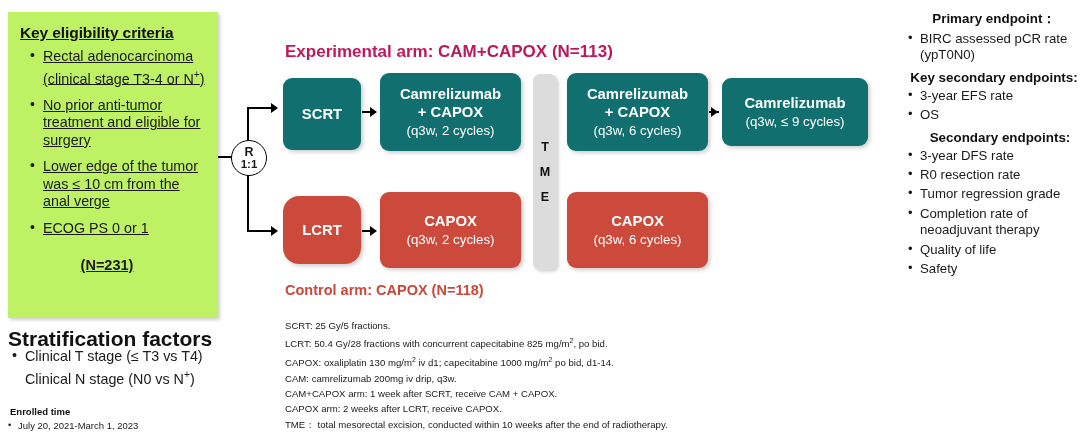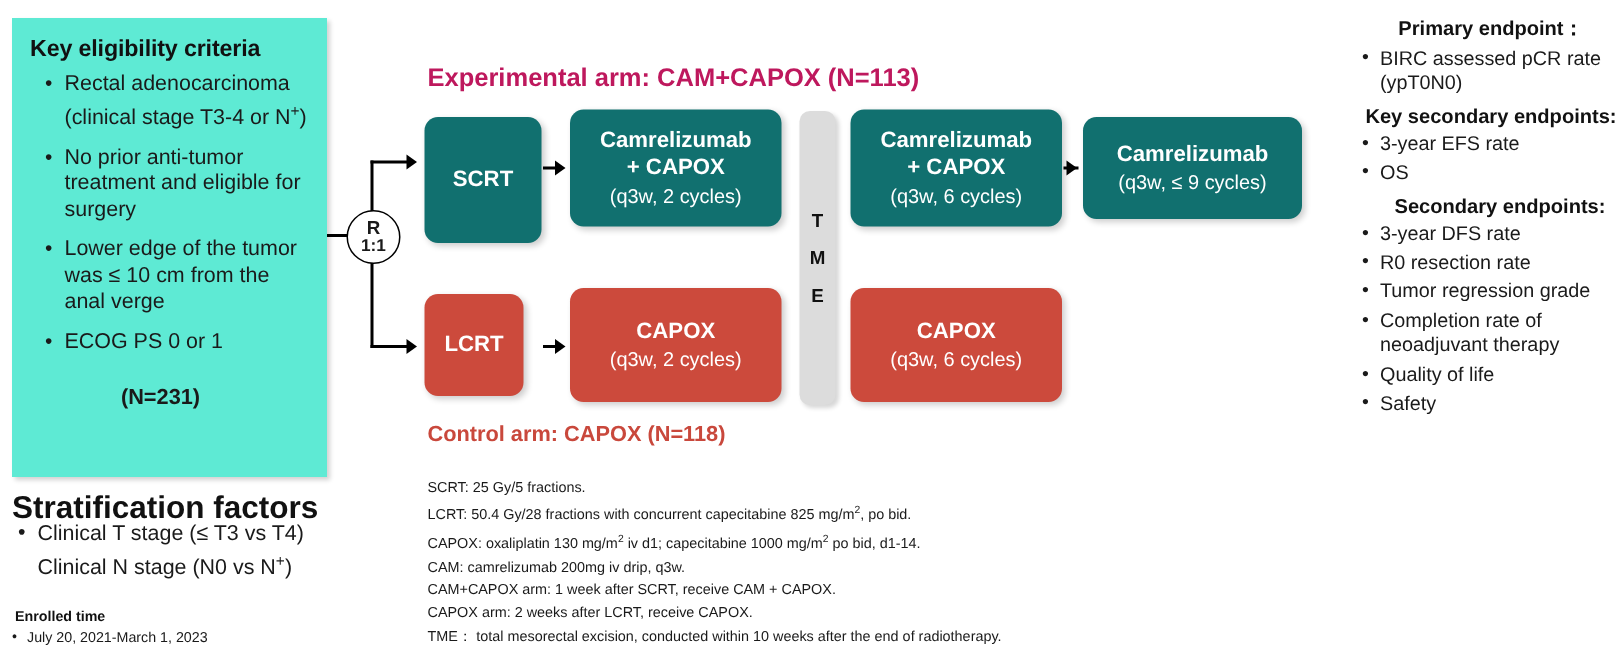--- a/index.html
+++ b/index.html
@@ -19,22 +19,23 @@
     background: #ffffff;
   }
 
   
   #eligibility-panel {
     position: absolute;
     left: 8px;
     top: 12px;
     width: 210px;
     height: 306px;
-    background: #5eead4;
+    background: #bef264;
     box-shadow: 2px 2px 3px rgba(0,0,0,0.18);
+    text-decoration: underline;
   }
   #eligibility-title {
     font-size: 15.5px;
     font-weight: bold;
     color: #111;
     margin: 12px 0 6px 12px;
     letter-spacing: -0.1px;
   }
   .elig-list {
     list-style: none;
@@ -191,26 +192,26 @@
     font-weight: bold;
     line-height: 18px;
   }
   .fbox .bs {
     font-size: 13.3px;
     font-weight: normal;
     line-height: 17px;
     margin-top: 1px;
   }
 
-  #box-scrt   { left: 283px; top: 78px;  width: 78px;  height: 84px; }
+  #box-scrt   { left: 283px; top: 78px;  width: 78px;  height: 72px; }
   #box-cam1   { left: 380px; top: 73px;  width: 141px; height: 78px; }
   #box-cam2   { left: 567px; top: 73px;  width: 141px; height: 78px; }
   #box-cam3   { left: 722px; top: 78px;  width: 146px; height: 68px; }
 
-  #box-lcrt   { left: 283px; top: 196px; width: 66px;  height: 68px; }
+  #box-lcrt   { left: 283px; top: 196px; width: 78px;  height: 68px; border-radius: 16px; }
   #box-capox1 { left: 380px; top: 192px; width: 141px; height: 76px; }
   #box-capox2 { left: 567px; top: 192px; width: 141px; height: 76px; }
 
   #box-tme {
     position: absolute;
     left: 533px;
     top: 74px;
     width: 24px;
     height: 196px;
     background: #dcdcdc;

